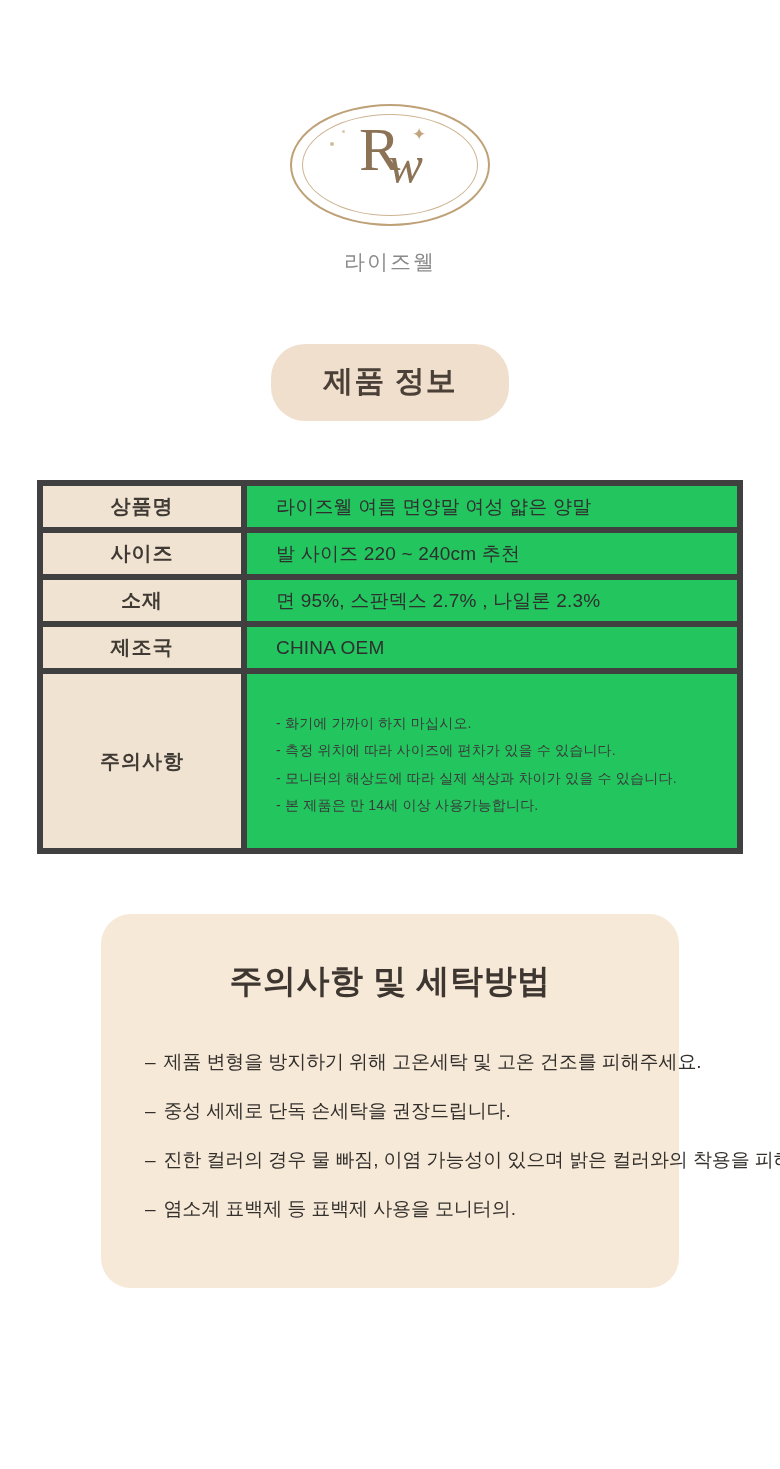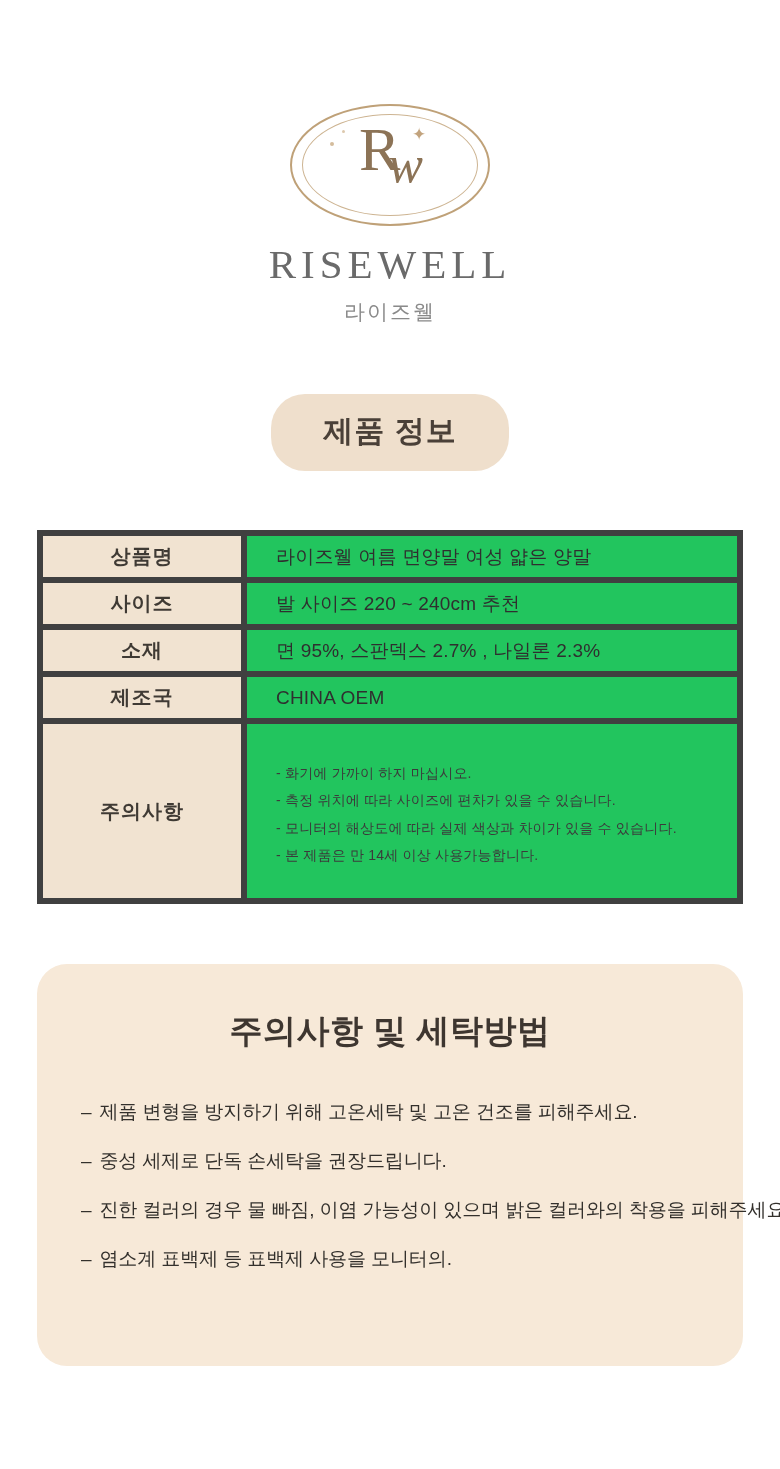--- a/index.html
+++ b/index.html
@@ -180,24 +180,24 @@
   .notice-list li {
     font-size: 14px;
     color: #3b3b3b;
     line-height: 1.95;
     white-space: nowrap;
   }
 
   
   .care-card {
     margin: 60px auto 0;
-    width: 706px;
+    width: 578px;
     background: #f7e9d8;
     border-radius: 30px;
-    padding: 45px 0 98px;
+    padding: 45px 0 70px;
   }
   .care-title {
     text-align: center;
     font-size: 33px;
     font-weight: bold;
     color: #3e3630;
     letter-spacing: 0.5px;
   }
   .care-list {
     margin: 48px 0 0;
@@ -225,21 +225,20 @@
 
   <div class="brand">
     <div class="logo-mark">
       <div class="logo-ellipse-outer"></div>
       <div class="logo-ellipse-inner"></div>
       <div class="logo-dot-a"></div>
       <div class="logo-dot-b"></div>
       <div class="logo-monogram"><span class="mono-r">R</span><span class="mono-w">w</span></div>
       <div class="logo-spark">✦</div>
     </div>
-    <div class="brand-name">RISEWELL</div>
     <div class="brand-name-kr">라이즈웰</div>
   </div>
 
   <div class="pill-wrap">
     <span class="pill">제품 정보</span>
   </div>
 
   <div class="spec-wrap">
     <table class="spec">
       <tbody>

